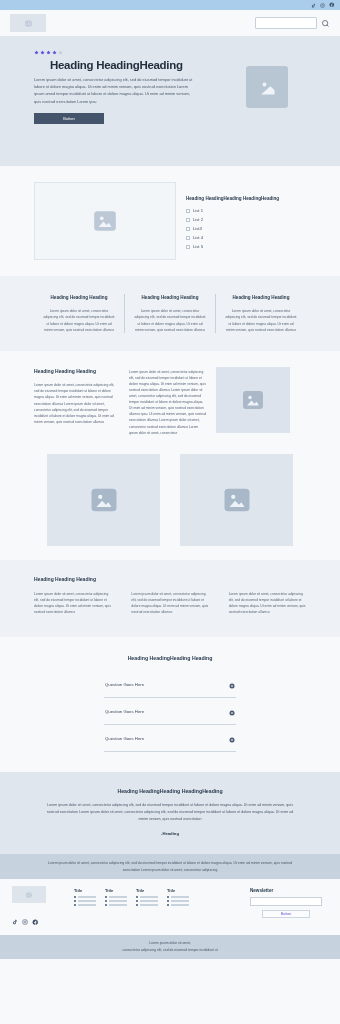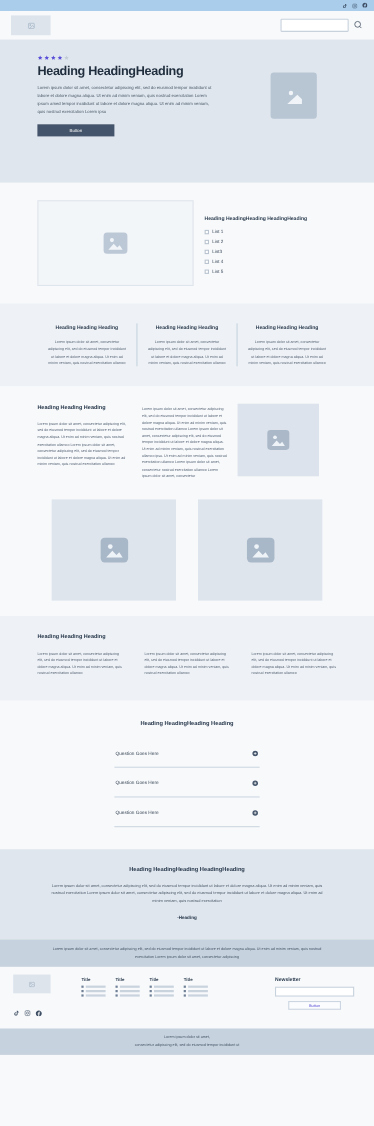--- a/index.html
+++ b/index.html
@@ -39,21 +39,21 @@
 
   
   .hero {
     background: #dfe6ee; padding: 14px 0 18px 0; position: relative;
     height: 130px;
   }
   .hero-inner { width: 272px; margin: 0 auto; position: relative; }
   .stars { display: flex; gap: 1px; margin-bottom: 4px; }
   .hero-title {
     font-size: 11.5px; font-weight: bold; color: #1f2d3d;
-    letter-spacing: -0.3px; margin-bottom: 5px;
+    letter-spacing: -0.3px; margin-bottom: 5px; margin-left: 16px;
   }
   .hero-text {
     font-size: 3.9px; line-height: 1.85; color: #4a5968;
     width: 160px; margin-bottom: 8px;
   }
   .hero-btn {
     width: 70px; height: 11px; background: #44546a;
     color: #ffffff; font-size: 4px; border: none;
     display: flex; align-items: center; justify-content: center;
     font-family: "Liberation Sans", sans-serif;

